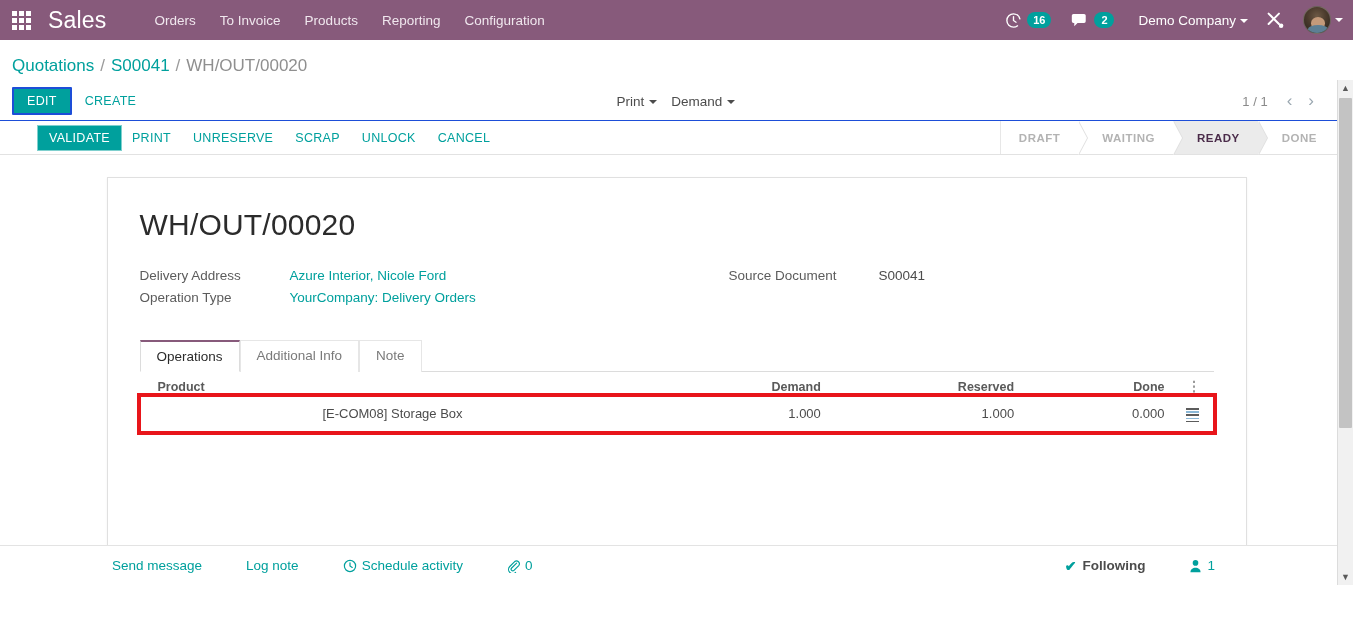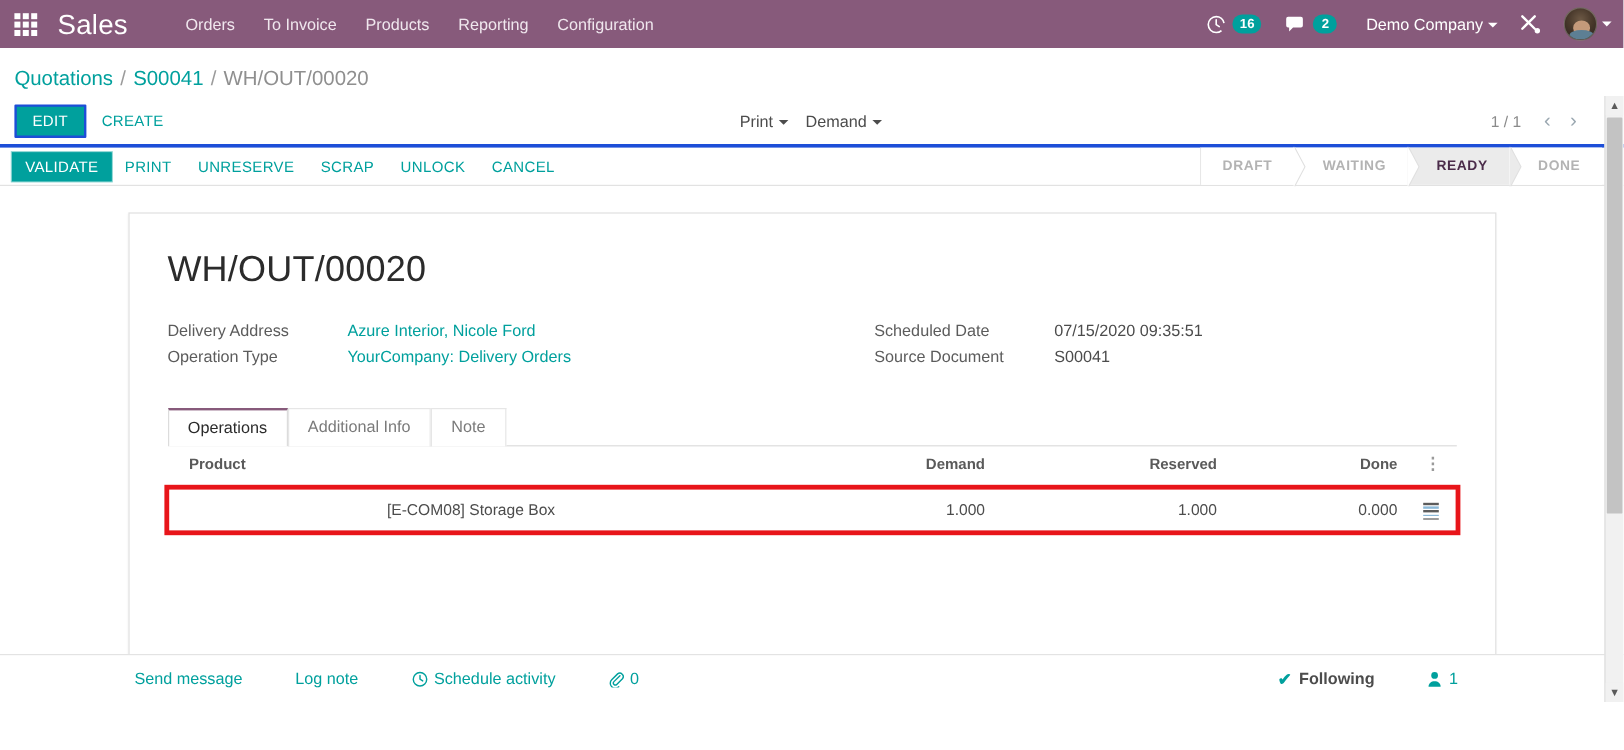--- a/index.html
+++ b/index.html
@@ -98,22 +98,22 @@
         border-left: 4px solid transparent; border-right: 4px solid transparent;
         border-top: 4px solid #4c4c4c; margin-left: 5px; vertical-align: middle; }
   .pager { margin-left: auto; display: flex; align-items: center; gap: 2px;
            color: #8a8a8a; font-size: 13px; padding-right: 20px; }
   .pager .cnt { margin-right: 10px; }
   .pager .arw { cursor: pointer; padding: 2px 7px; color: #9aa7b0; font-size: 17px; line-height: 14px; }
 
   
   .statusbar {
     display: flex; align-items: stretch; height: 35px;
-    border-top: 3px solid #1d4ed8; border-bottom: 1px solid #dededede;
-    background: #fff; position: relative;
+    border-top: 1px solid #1d4ed8; border-bottom: 1px solid #dededede;
+    background: #fff; position: relative; padding-left: 28px;
   }
   .sb-left { display: flex; align-items: center; padding-left: 10px; gap: 0; }
   .sb-btn {
     background: transparent; border: 1px solid transparent; color: #00A09D;
     font-size: 12.5px; padding: 4px 10px; cursor: pointer; letter-spacing: 0.3px;
     white-space: nowrap;
   }
   .sb-btn.primary {
     background: #00A09D; color: #fff; border: 1px solid #00A09D;
     box-shadow: 0 0 0 1px #7fd0ce;
@@ -168,21 +168,21 @@
   }
   .tab.active {
     color: #2b2b2b; background: #fff; border-color: #dcdcdc;
     border-top: 2px solid #875A7B; border-bottom: 1px solid #fff;
   }
   .tab:not(.active) { border-color: #e6e6e6; background: #fff; }
 
   
   .o-table { width: 100%; border-collapse: collapse; margin-top: 0; table-layout: fixed; }
   .o-table thead th {
-    font-size: 12.5px; color: #5a5a5a; font-weight: bold; padding: 8px 6px 12px 6px;
+    font-size: 12.5px; color: #5a5a5a; font-weight: bold; padding: 8px 6px 1px 6px;
     border-bottom: 1px solid #cfcfcf; text-align: right; white-space: nowrap;
   }
   .o-table thead th.txt { text-align: left; padding-left: 18px; }
   .o-table thead th.opt { width: 26px; text-align: center; padding-right: 2px; }
   .o-table tbody td {
     font-size: 13px; color: #4c4c4c; padding: 10px 6px; text-align: right;
     border-bottom: 1px solid #ededed;
   }
   .o-table tbody td.txt { text-align: center; padding-left: 18px; }
   .o-table tbody td.opt { width: 26px; text-align: center; padding: 0 2px; }
@@ -344,24 +344,20 @@
             <div class="field-row">
               <div class="field-label">Delivery Address</div>
               <div class="field-val link">Azure Interior, Nicole Ford</div>
             </div>
             <div class="field-row">
               <div class="field-label">Operation Type</div>
               <div class="field-val link">YourCompany: Delivery Orders</div>
             </div>
           </div>
           <div class="field-col right">
-            <div class="field-row">
-              <div class="field-label">Scheduled Date</div>
-              <div class="field-val">07/15/2020 09:35:51</div>
-            </div>
             <div class="field-row">
               <div class="field-label">Source Document</div>
               <div class="field-val">S00041</div>
             </div>
           </div>
         </div>
 
         <div class="tabs">
           <div class="tab active">Operations</div>
           <div class="tab">Additional Info</div>

